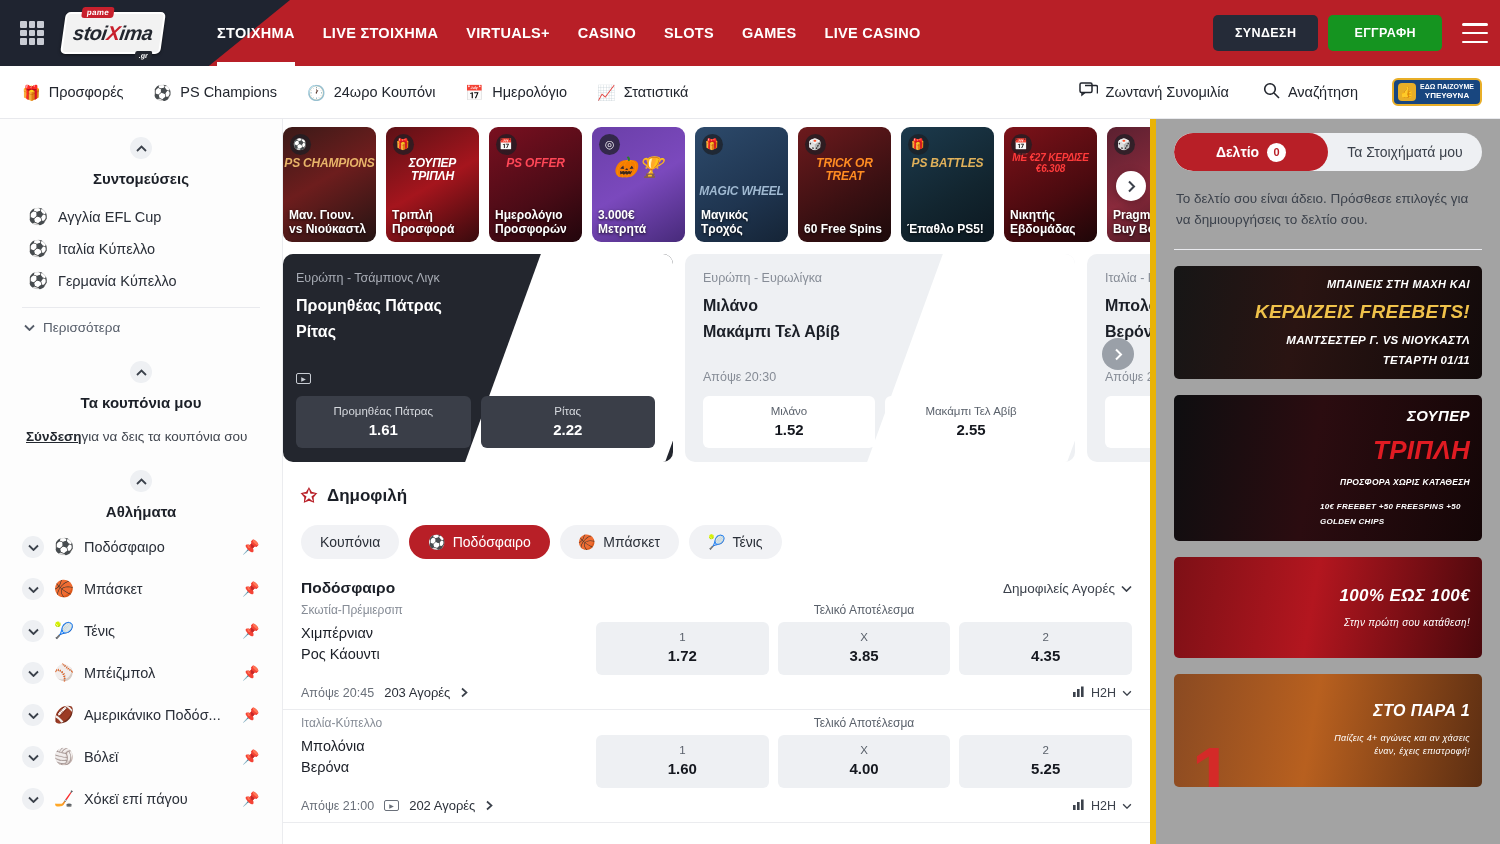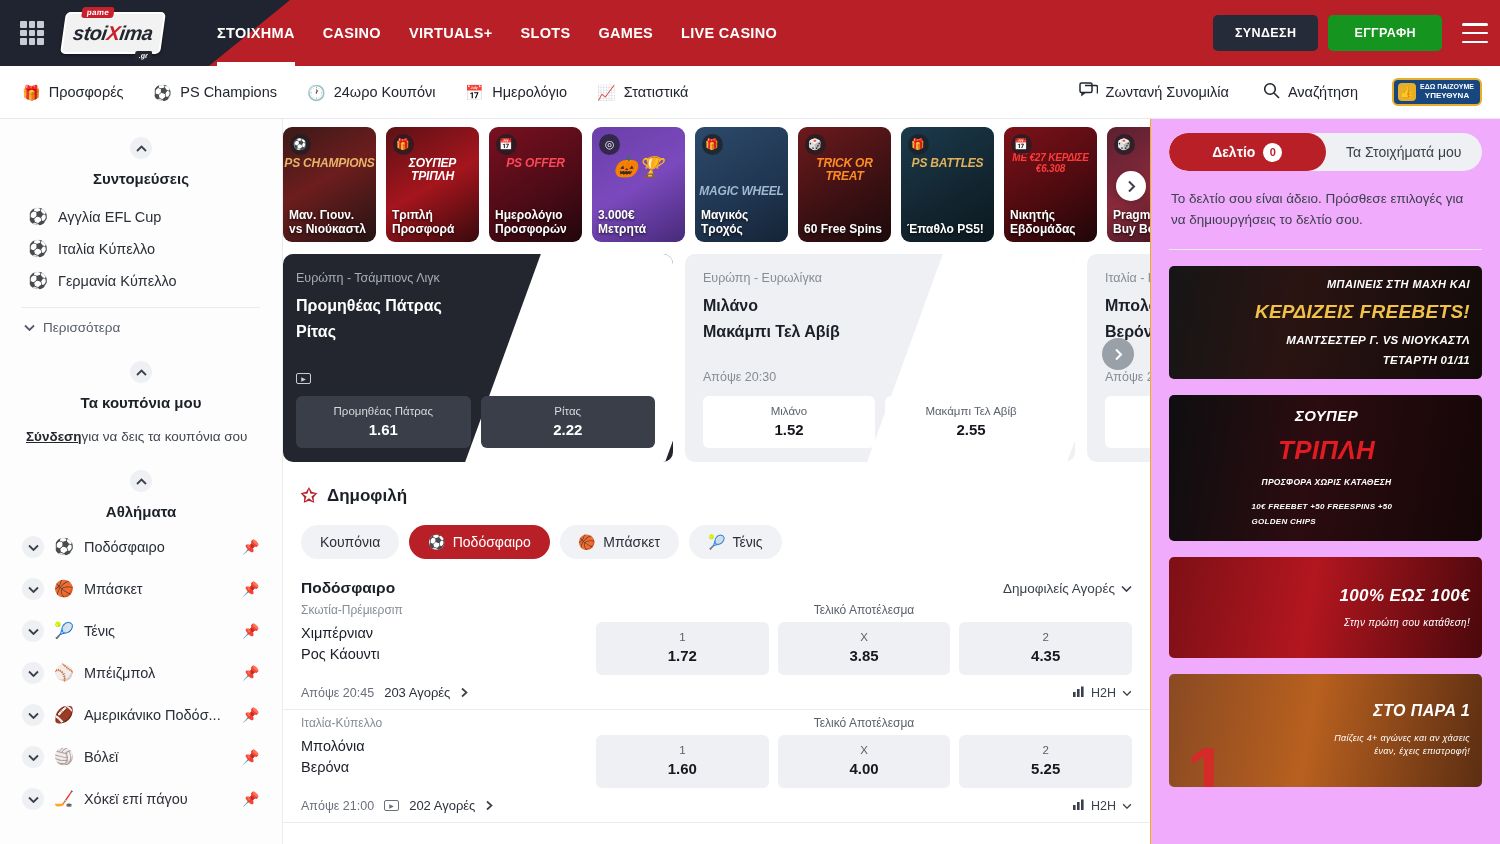--- a/index.html
+++ b/index.html
@@ -254,22 +254,22 @@
   .mr-bottom {
     display:flex; align-items:center; gap:10px;
     padding: 10px 18px 9px; font-size:12.5px; color:#6a707a;
     border-bottom:1px solid #ebecef;
   }
   .mr-bottom .markets { color:#2b3039; font-size:13px; }
   .mr-bottom .h2h { margin-left:auto; display:flex; align-items:center; gap:6px; color:#3b414b; cursor:pointer;}
 
   
   .rightcol {
-    width: 350px; min-width:350px; background:#f0abfc;
-    border-left:1px solid #eab308; padding: 14px 18px; overflow:hidden;
+    width: 350px; min-width:350px; background:#a3a3a3;
+    border-left:6px solid #eab308; padding: 14px 18px; overflow:hidden;
   }
   .betslip-tabs {
     display:flex; background:#eef0f3; border-radius:22px; height:38px; overflow:hidden; margin-bottom: 16px;
   }
   .bstab {
     flex:1; display:flex;align-items:center;justify-content:center;gap:8px;
     font-size:14px; cursor:pointer; border:none; background:transparent;
     font-family:"Liberation Sans", sans-serif; color:#3b414b;
   }
   .bstab.active { background:#b81f27; color:#fff; font-weight:bold; border-radius:22px; }
@@ -307,22 +307,23 @@
   <div class="logo">
     <div class="logo-shape">
       <span class="logo-pome">pame</span>
       <span class="logo-main"><span>stoi</span><span class="x">X</span><span>ima</span></span>
       <span class="logo-gr">.gr</span>
     </div>
   </div>
 
   <nav class="mainnav">
     <a href="#" class="active">ΣΤΟΙΧΗΜΑ</a>
+    <a href="#">LIVE ΣΤΟΙΧΗΜΑ</a>
+    <a href="#">VIRTUALS+</a>
     <a href="#">CASINO</a>
-    <a href="#">VIRTUALS+</a>
     <a href="#">SLOTS</a>
     <a href="#">GAMES</a>
     <a href="#">LIVE CASINO</a>
   </nav>
 
   <div class="header-right">
     <button class="btn-login">ΣΥΝΔΕΣΗ</button>
     <button class="btn-signup">ΕΓΓΡΑΦΗ</button>
     <div class="burger">
         <i></i>
@@ -803,21 +804,21 @@
     <div class="banner" style="background:linear-gradient(100deg,#161616 0%,#2a1412 40%,#120a0a 100%)">
       <div class="bcontent">
         <div class="b-l1">ΜΠΑΙΝΕΙΣ ΣΤΗ ΜΑΧΗ ΚΑΙ</div>
         <div class="b-l2">ΚΕΡΔΙΖΕΙΣ FREEBETS!</div>
         <div class="b-l3">ΜΑΝΤΣΕΣΤΕΡ Γ. VS ΝΙΟΥΚΑΣΤΛ</div>
         <div class="b-l4">ΤΕΤΑΡΤΗ 01/11</div>
       </div>
     </div>
 
     <div class="banner" style="background:linear-gradient(100deg,#0e0e10 0%,#2b0c10 45%,#140607 100%); height:146px;">
-      <div class="bcontent" style="align-items:center;padding-left:14px;text-align:left">
+      <div class="bcontent" style="align-items:flex-end;padding-left:14px;text-align:left">
         <div class="b-l1" style="font-size:15px;color:#fff">ΣΟΥΠΕΡ</div>
         <div class="b-l2" style="font-size:26px;color:#e01b22">ΤΡΙΠΛΗ</div>
         <div class="b-l3" style="font-size:8.5px">ΠΡΟΣΦΟΡΑ ΧΩΡΙΣ ΚΑΤΑΘΕΣΗ</div>
         <div class="b-l4" style="font-size:8px;margin-top:4px;max-width:150px;line-height:1.9">10€ FREEBET  +50 FREESPINS  +50 GOLDEN CHIPS</div>
       </div>
     </div>
 
     <div class="banner" style="background:linear-gradient(100deg,#7d1016 0%,#b3161f 45%,#4a080c 100%); height:101px;">
       <div class="bcontent">
         <div class="b-l1" style="font-size:17px;color:#fff">100% ΕΩΣ 100€</div>

